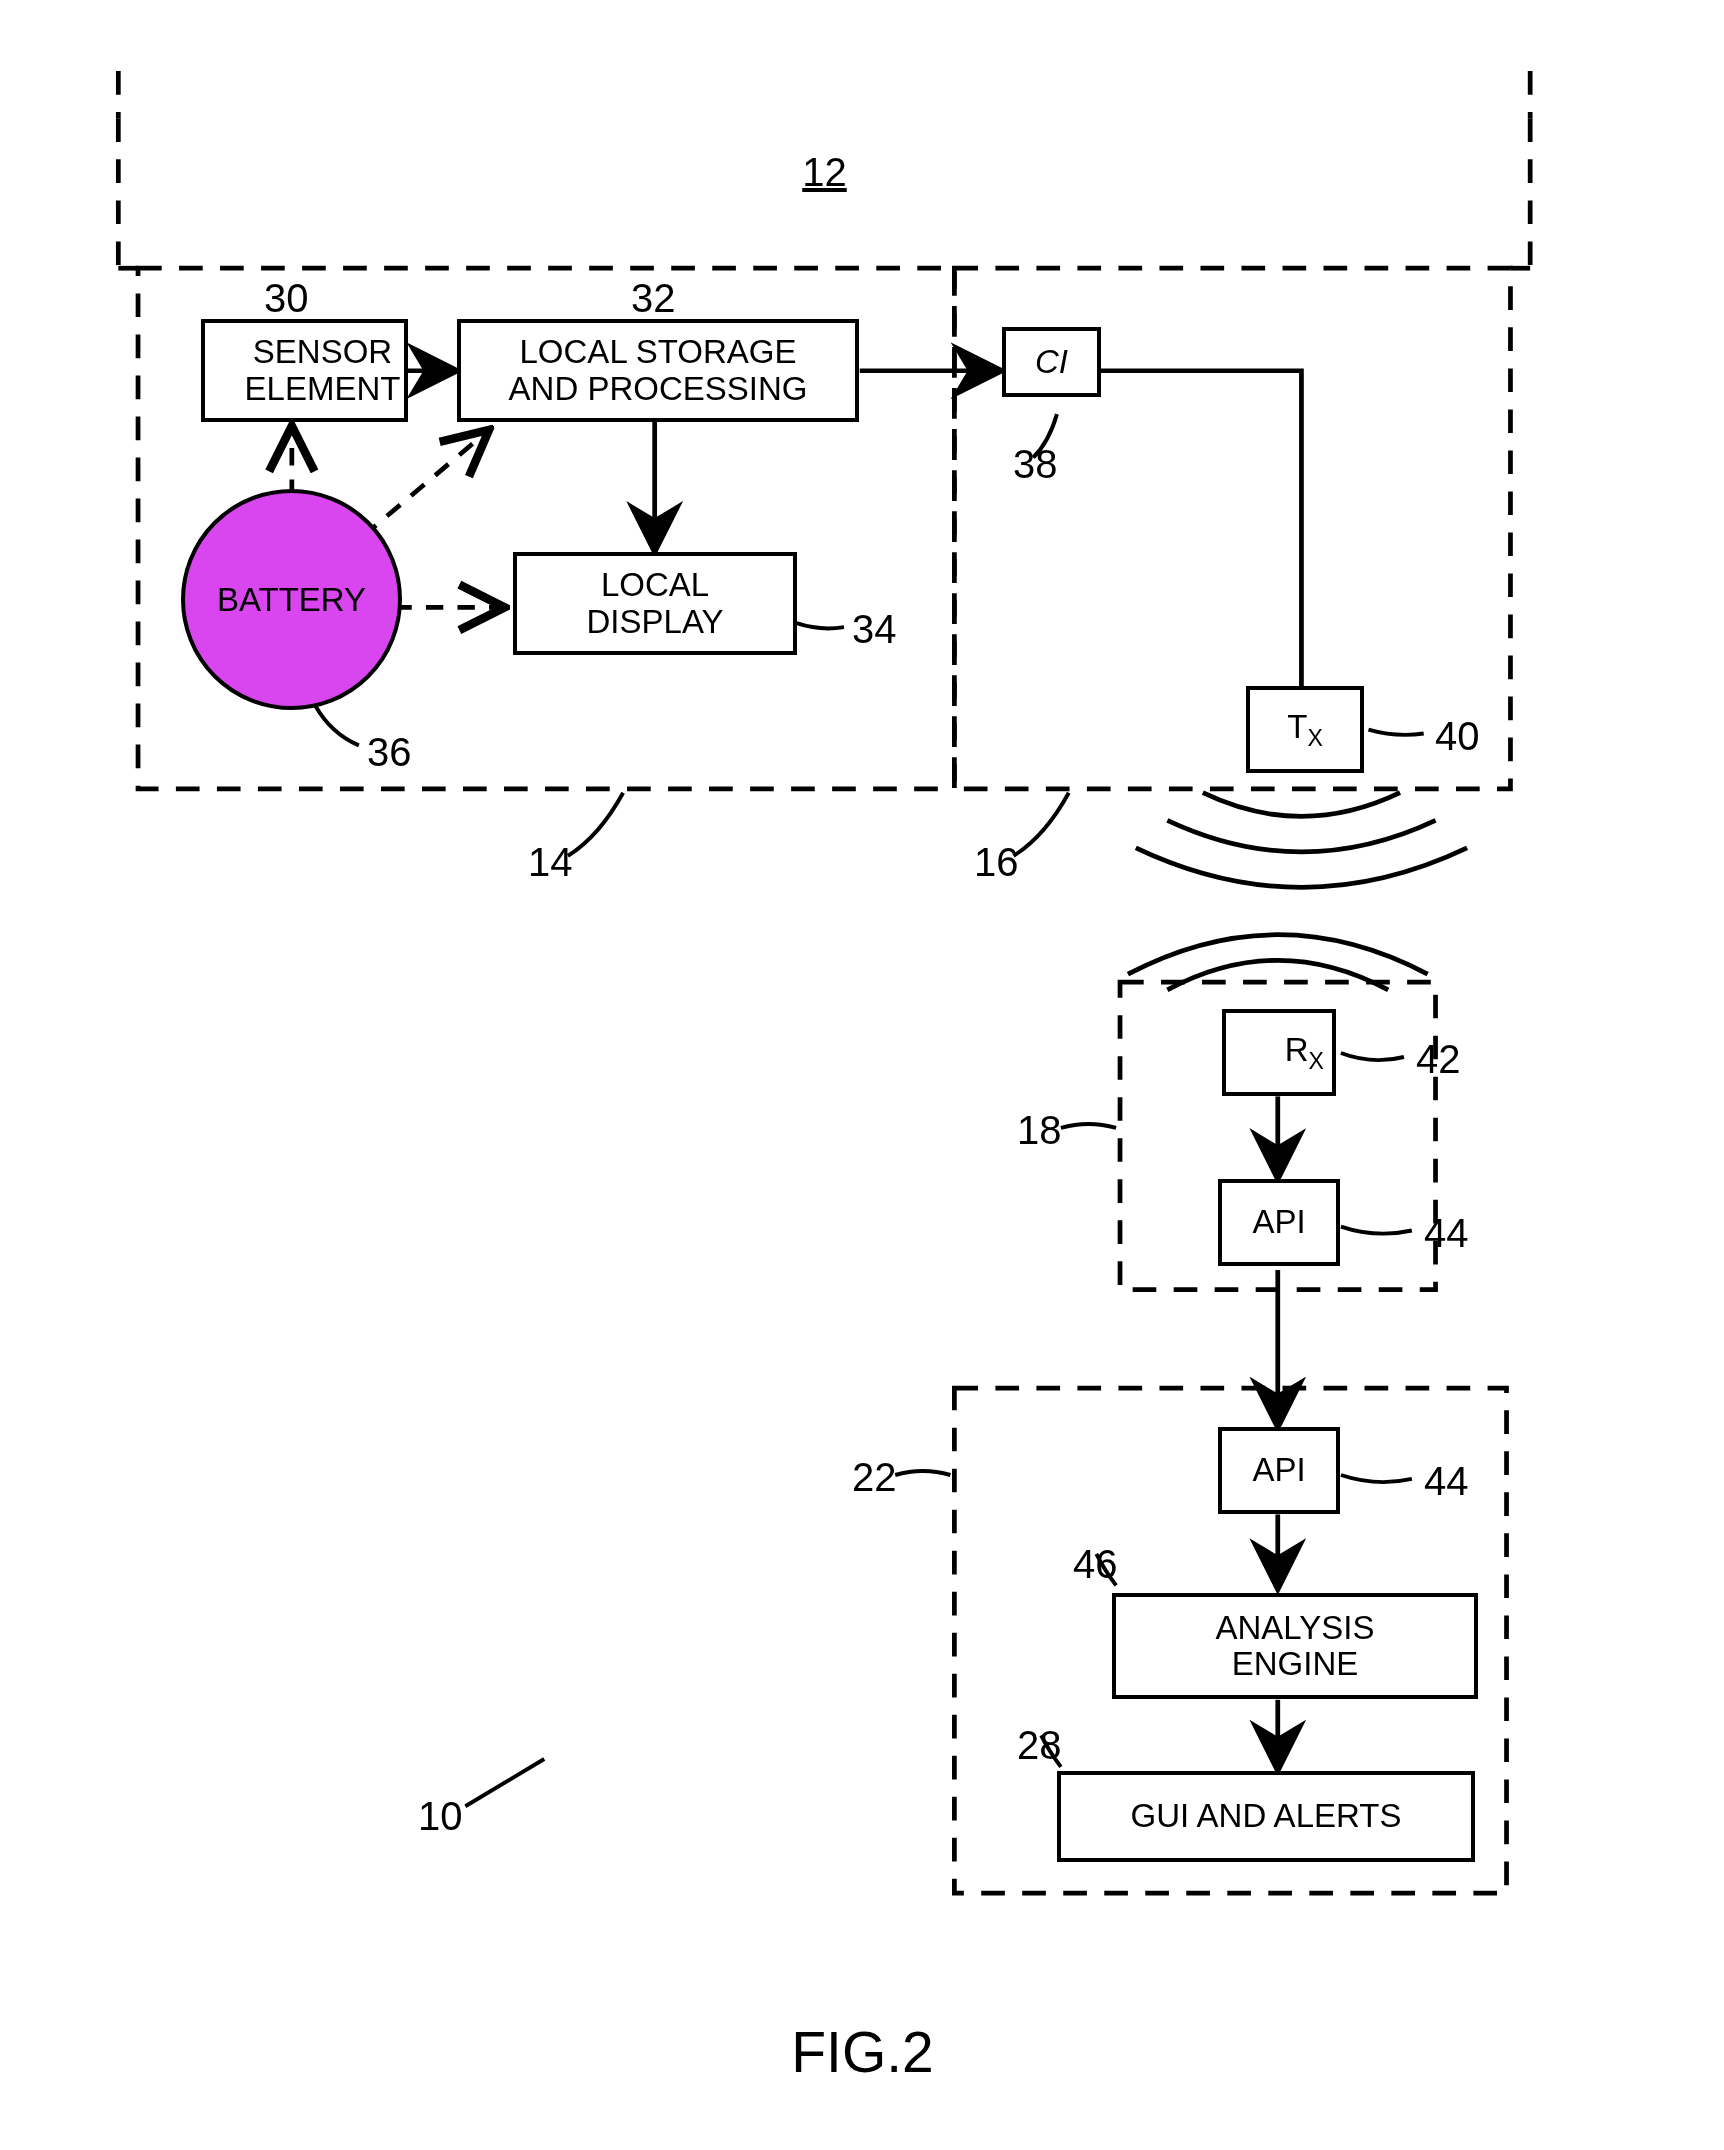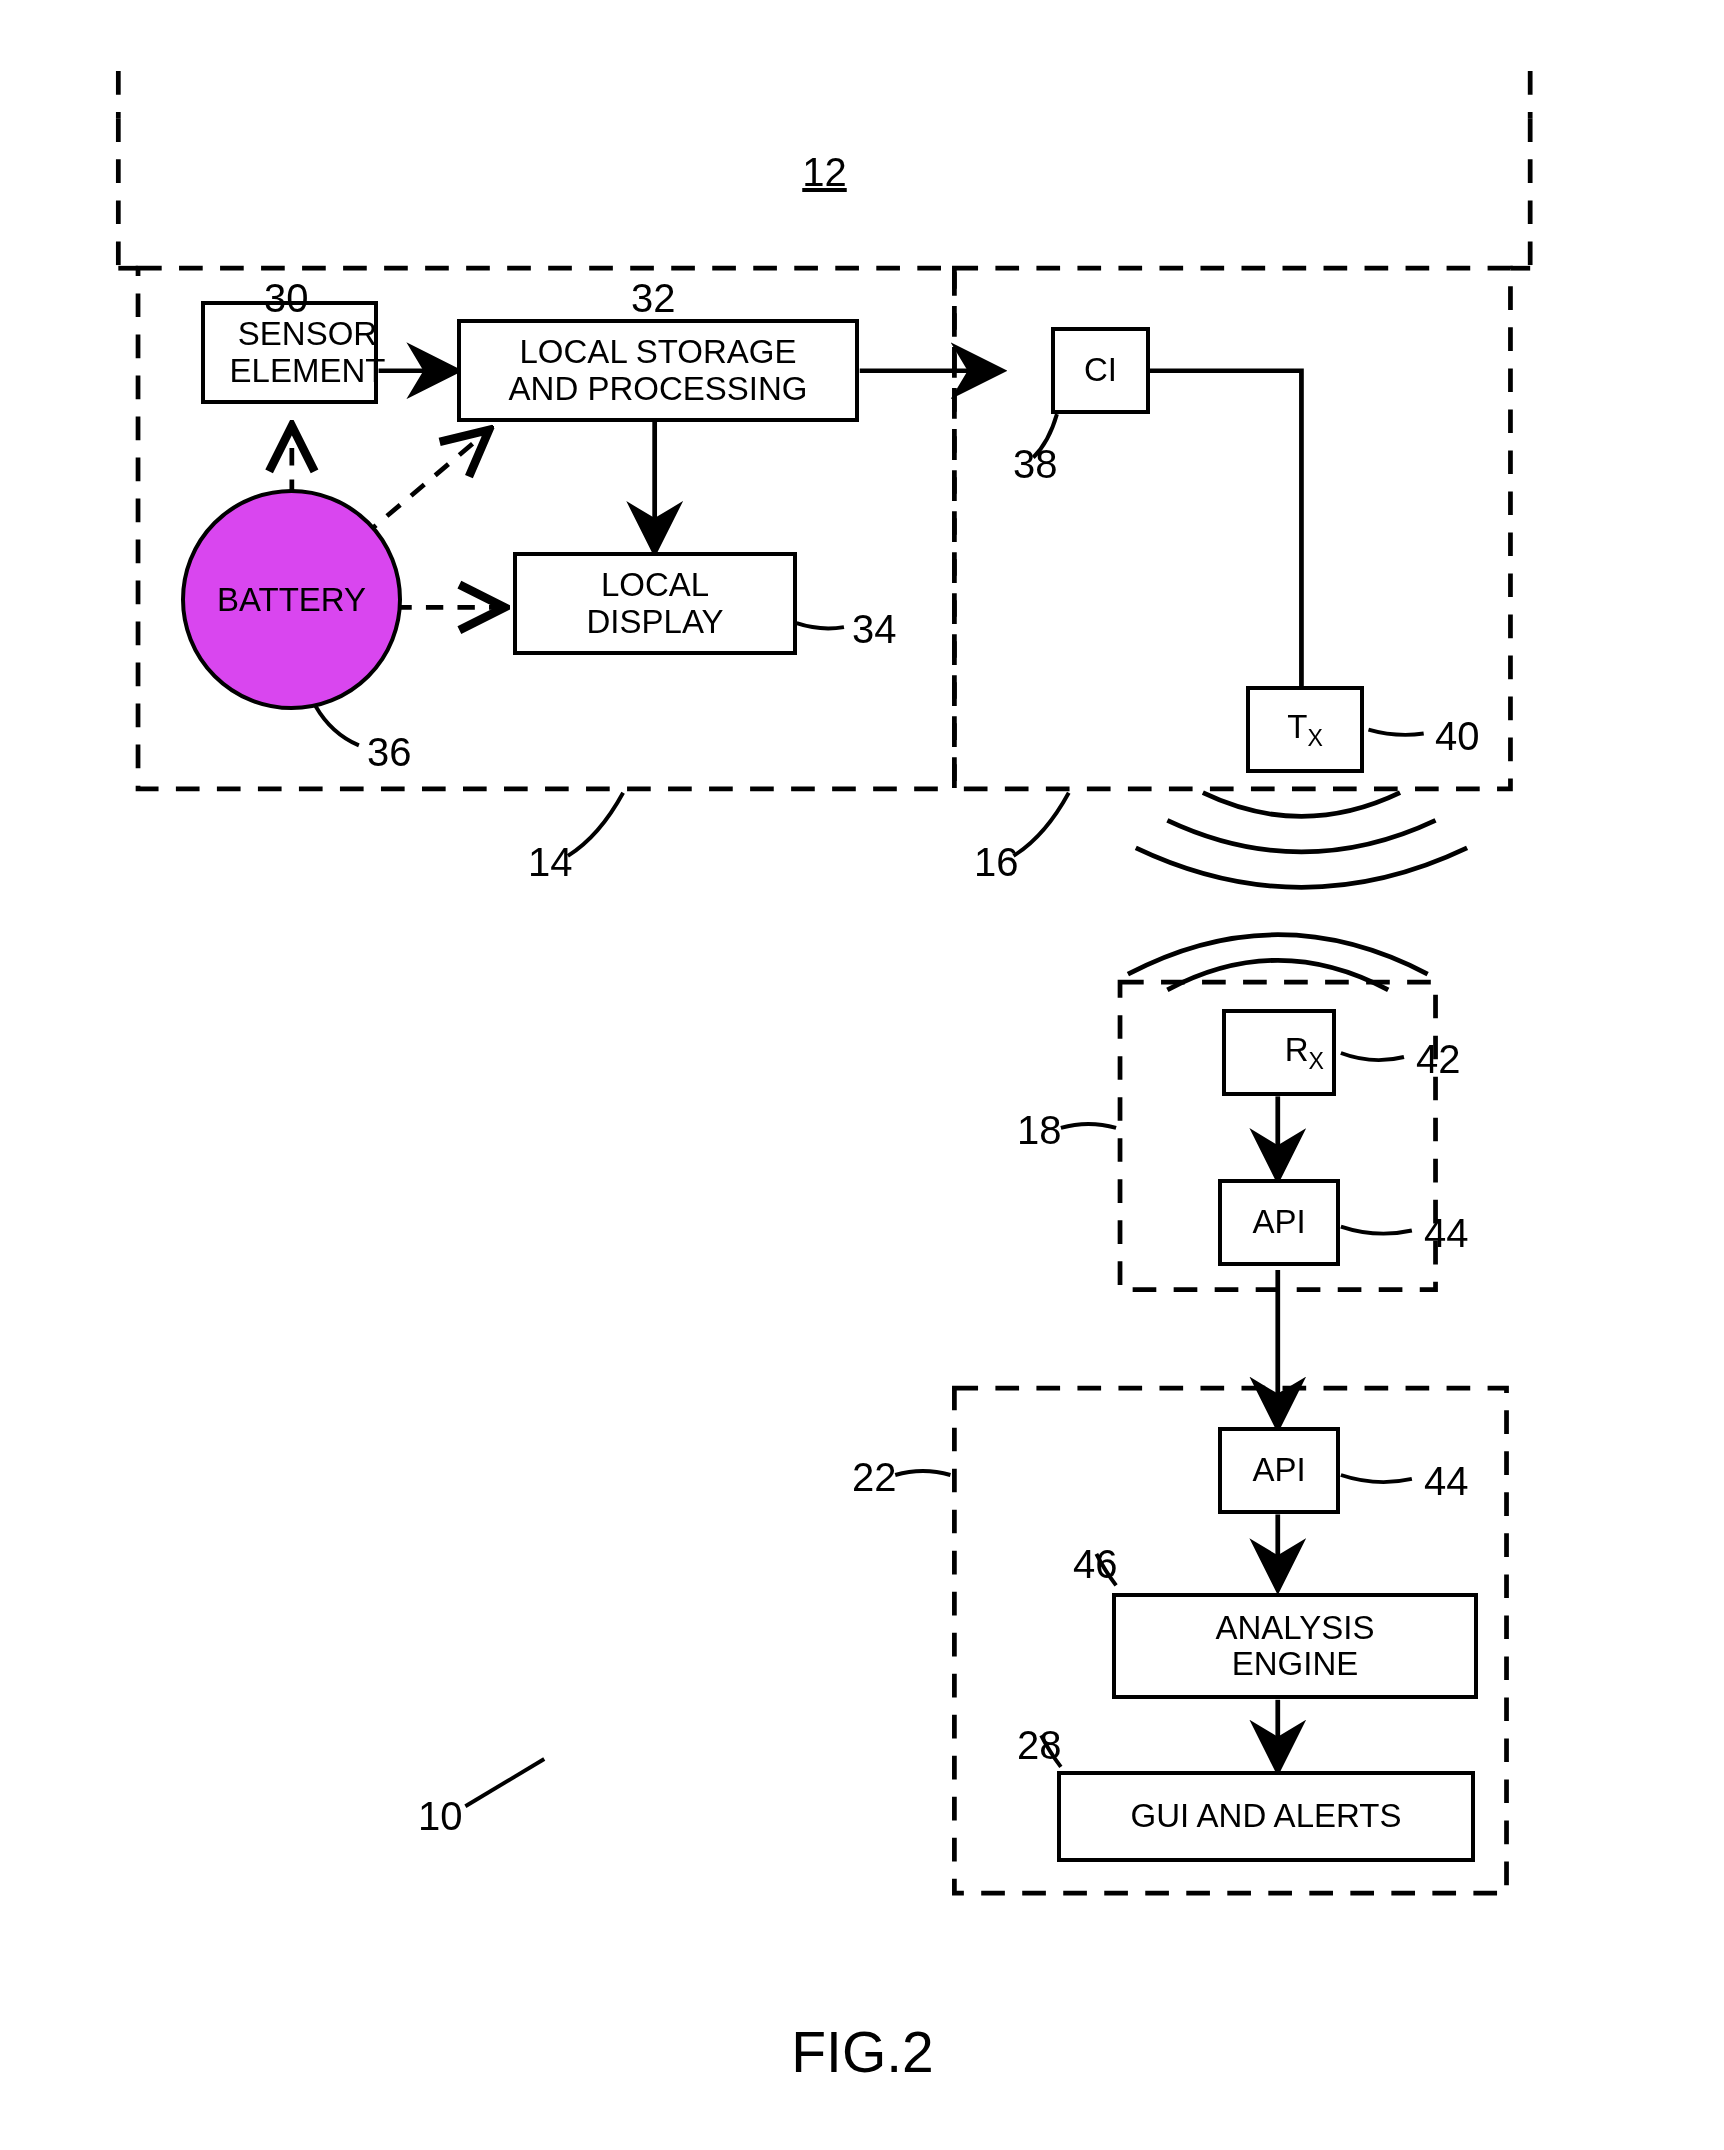--- a/index.html
+++ b/index.html
@@ -174,36 +174,36 @@
       <path d="M1415,1430 Q1380,1420 1345,1430"></path>
 
       <path d="M1205,1870 Q1170,1860 1135,1870"></path>
 
       <path d="M590,2290 Q640,2260 690,2230"></path>
     </g>
   </svg>
 
   <div class="label u" style="left:797px; top:150px; width:55px;">12</div>
 
-  <div class="box" style="left:201px; top:301px; width:177px; height:103px; white-space:pre;padding-left:44px;">SENSOR
+  <div class="box" style="left:201px; top:319px; width:207px; height:103px; white-space:pre;padding-left:44px;">SENSOR
 ELEMENT</div>
   <div class="label" style="left:264px; top:276px;">30</div>
 
   <div class="box" style="left:457px; top:319px; width:402px; height:103px; white-space:pre;">LOCAL STORAGE
 AND PROCESSING</div>
   <div class="label" style="left:631px; top:276px;">32</div>
 
   <div class="box" style="left:513px; top:552px; width:284px; height:103px; white-space:pre;">LOCAL
 DISPLAY</div>
   <div class="label" style="left:852px; top:607px;text-align:center;">34</div>
 
   <div class="circle" style="left:181px; top:489px; width:221px; height:221px;">BATTERY</div>
   <div class="label" style="left:367px; top:730px;">36</div>
 
-  <div class="box" style="left:1051px; top:327px; width:99px; height:87px;">CI</div>
+  <div class="box" style="left:1002px; top:327px; width:99px; height:70px;font-style:italic;">CI</div>
   <div class="label" style="left:1013px; top:442px;">38</div>
 
   <div class="box" style="left:1246px; top:686px; width:118px; height:87px;">
     <span><span>T</span><span class="sub">X</span></span>
   </div>
   <div class="label" style="left:1435px; top:714px;">40</div>
 
   <div class="label" style="left:528px; top:840px;">14</div>
   <div class="label" style="left:974px; top:840px;">16</div>
 

